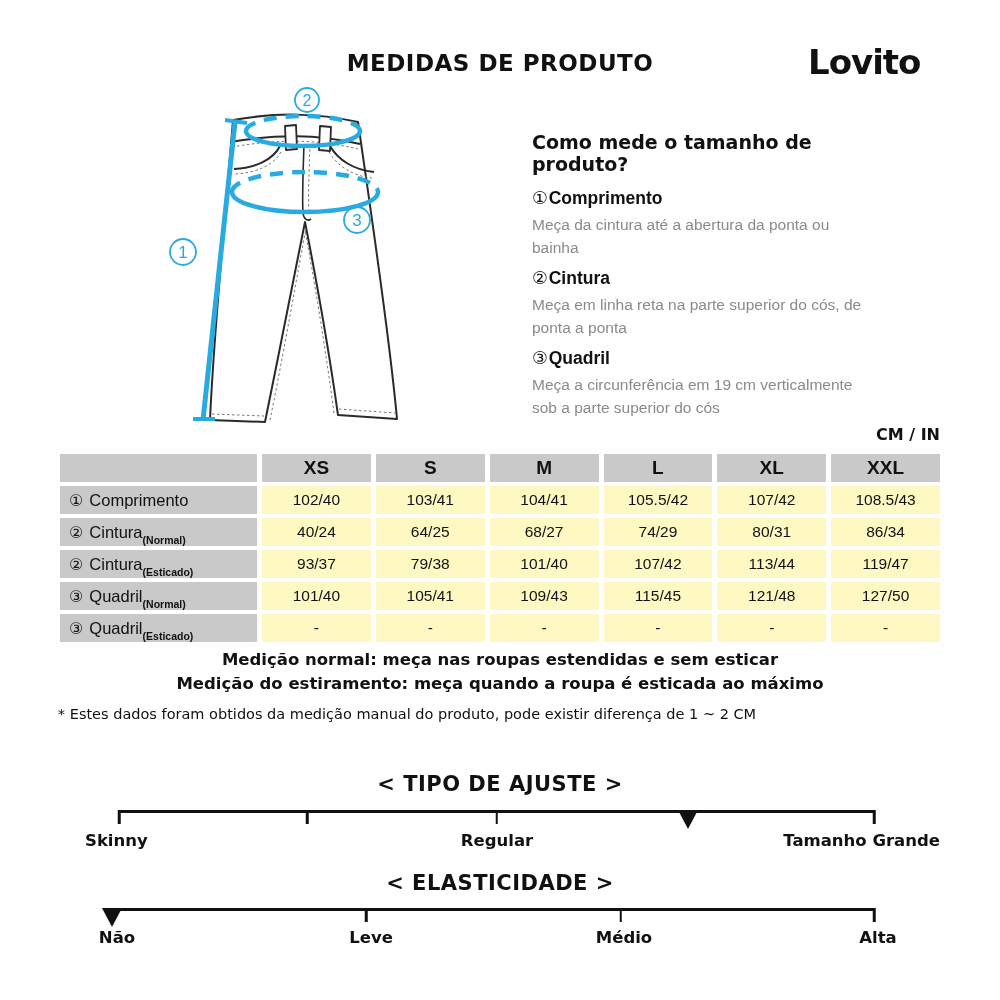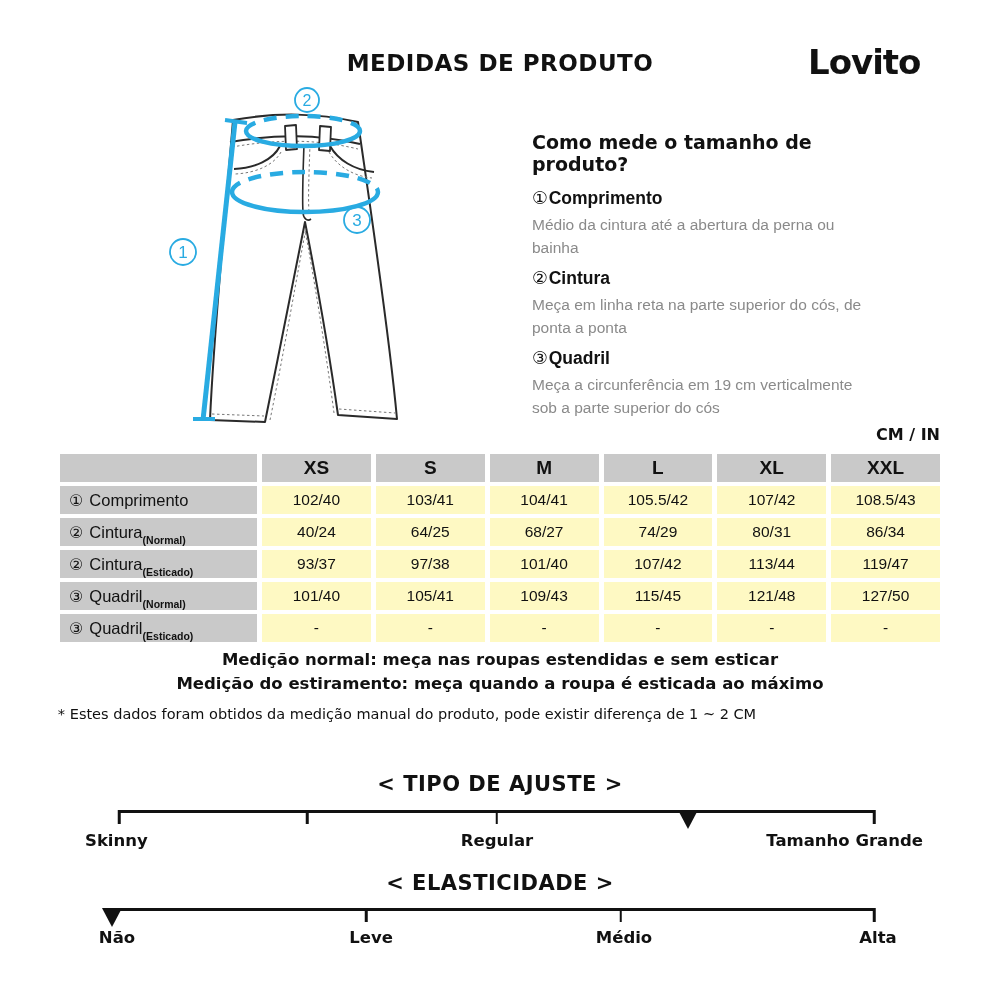--- a/index.html
+++ b/index.html
@@ -51,21 +51,21 @@
   .stretch-track{top:908px;left:112px;width:763px;}
   .scale-line{position:absolute;top:0;left:0;right:0;height:3px;background:#111;}
   .tick{position:absolute;top:0;width:2.5px;height:14px;background:#111;transform:translateX(-50%);}
   .marker{position:absolute;top:0;width:0;height:0;transform:translateX(-50%);
           border-left:10px solid transparent;border-right:10px solid transparent;
           border-top:19px solid #111;}
   .scale-label{position:absolute;font-family:"DejaVu Sans",sans-serif;font-weight:700;font-size:16.5px;}
   .center{transform:translateX(-50%);}
   .fit-label-0{top:831px;left:85px;}
   .fit-label-1{top:831px;left:497px;}
-  .fit-label-2{top:831px;right:77px;}
+  .fit-label-2{top:831px;right:60px;}
   .el-label{top:928px;}
   .el-label-0{left:117px;} .el-label-1{left:371px;} .el-label-2{left:624px;} .el-label-3{left:878px;}
 
   
   .diagram{top:86px;left:148px;}
 </style>
 </head>
 <body>
 
 <div class="canvas">
@@ -112,21 +112,21 @@
       <text x="35" y="172" text-anchor="middle" stroke="none" fill="#29ABE2" font-size="17">1</text>
       <text x="159" y="20" text-anchor="middle" stroke="none" fill="#29ABE2" font-size="16">2</text>
       <text x="209" y="140" text-anchor="middle" stroke="none" fill="#29ABE2" font-size="17">3</text>
     </g>
   </svg>
 
   <div class="abs howto">
     <h2 class="howto-heading">Como mede o tamanho de produto?</h2>
 
     <div class="howto-item-title"><span class="num">①</span><span>Comprimento</span></div>
-    <div class="howto-item-desc">Médio da cintura até a abertura da perna ou bainha</div>
+    <div class="howto-item-desc">Meça da cintura até a abertura da ponta ou bainha</div>
 
     <div class="howto-item-title"><span class="num">②</span><span>Cintura</span></div>
     <div class="howto-item-desc">Meça em linha reta na parte superior do cós, de ponta a ponta</div>
 
     <div class="howto-item-title"><span class="num">③</span><span>Quadril</span></div>
     <div class="howto-item-desc">Meça a circunferência em 19 cm verticalmente sob a parte superior do cós</div>
   </div>
 
   <div class="abs units-label">CM / IN</div>
 
@@ -162,21 +162,21 @@
     <div class="cell val">74/29</div>
     <div class="cell val">80/31</div>
     <div class="cell val">86/34</div>
 
     <div class="cell rowlabel">
         <span class="num">②</span>
         <span>Cintura</span>
         <span class="sub">(Esticado)</span>
       </div>
     <div class="cell val">93/37</div>
-    <div class="cell val">97/38</div>
+    <div class="cell val">79/38</div>
     <div class="cell val">101/40</div>
     <div class="cell val">107/42</div>
     <div class="cell val">113/44</div>
     <div class="cell val">119/47</div>
 
     <div class="cell rowlabel">
         <span class="num">③</span>
         <span>Quadril</span>
         <span class="sub">(Normal)</span>
       </div>

